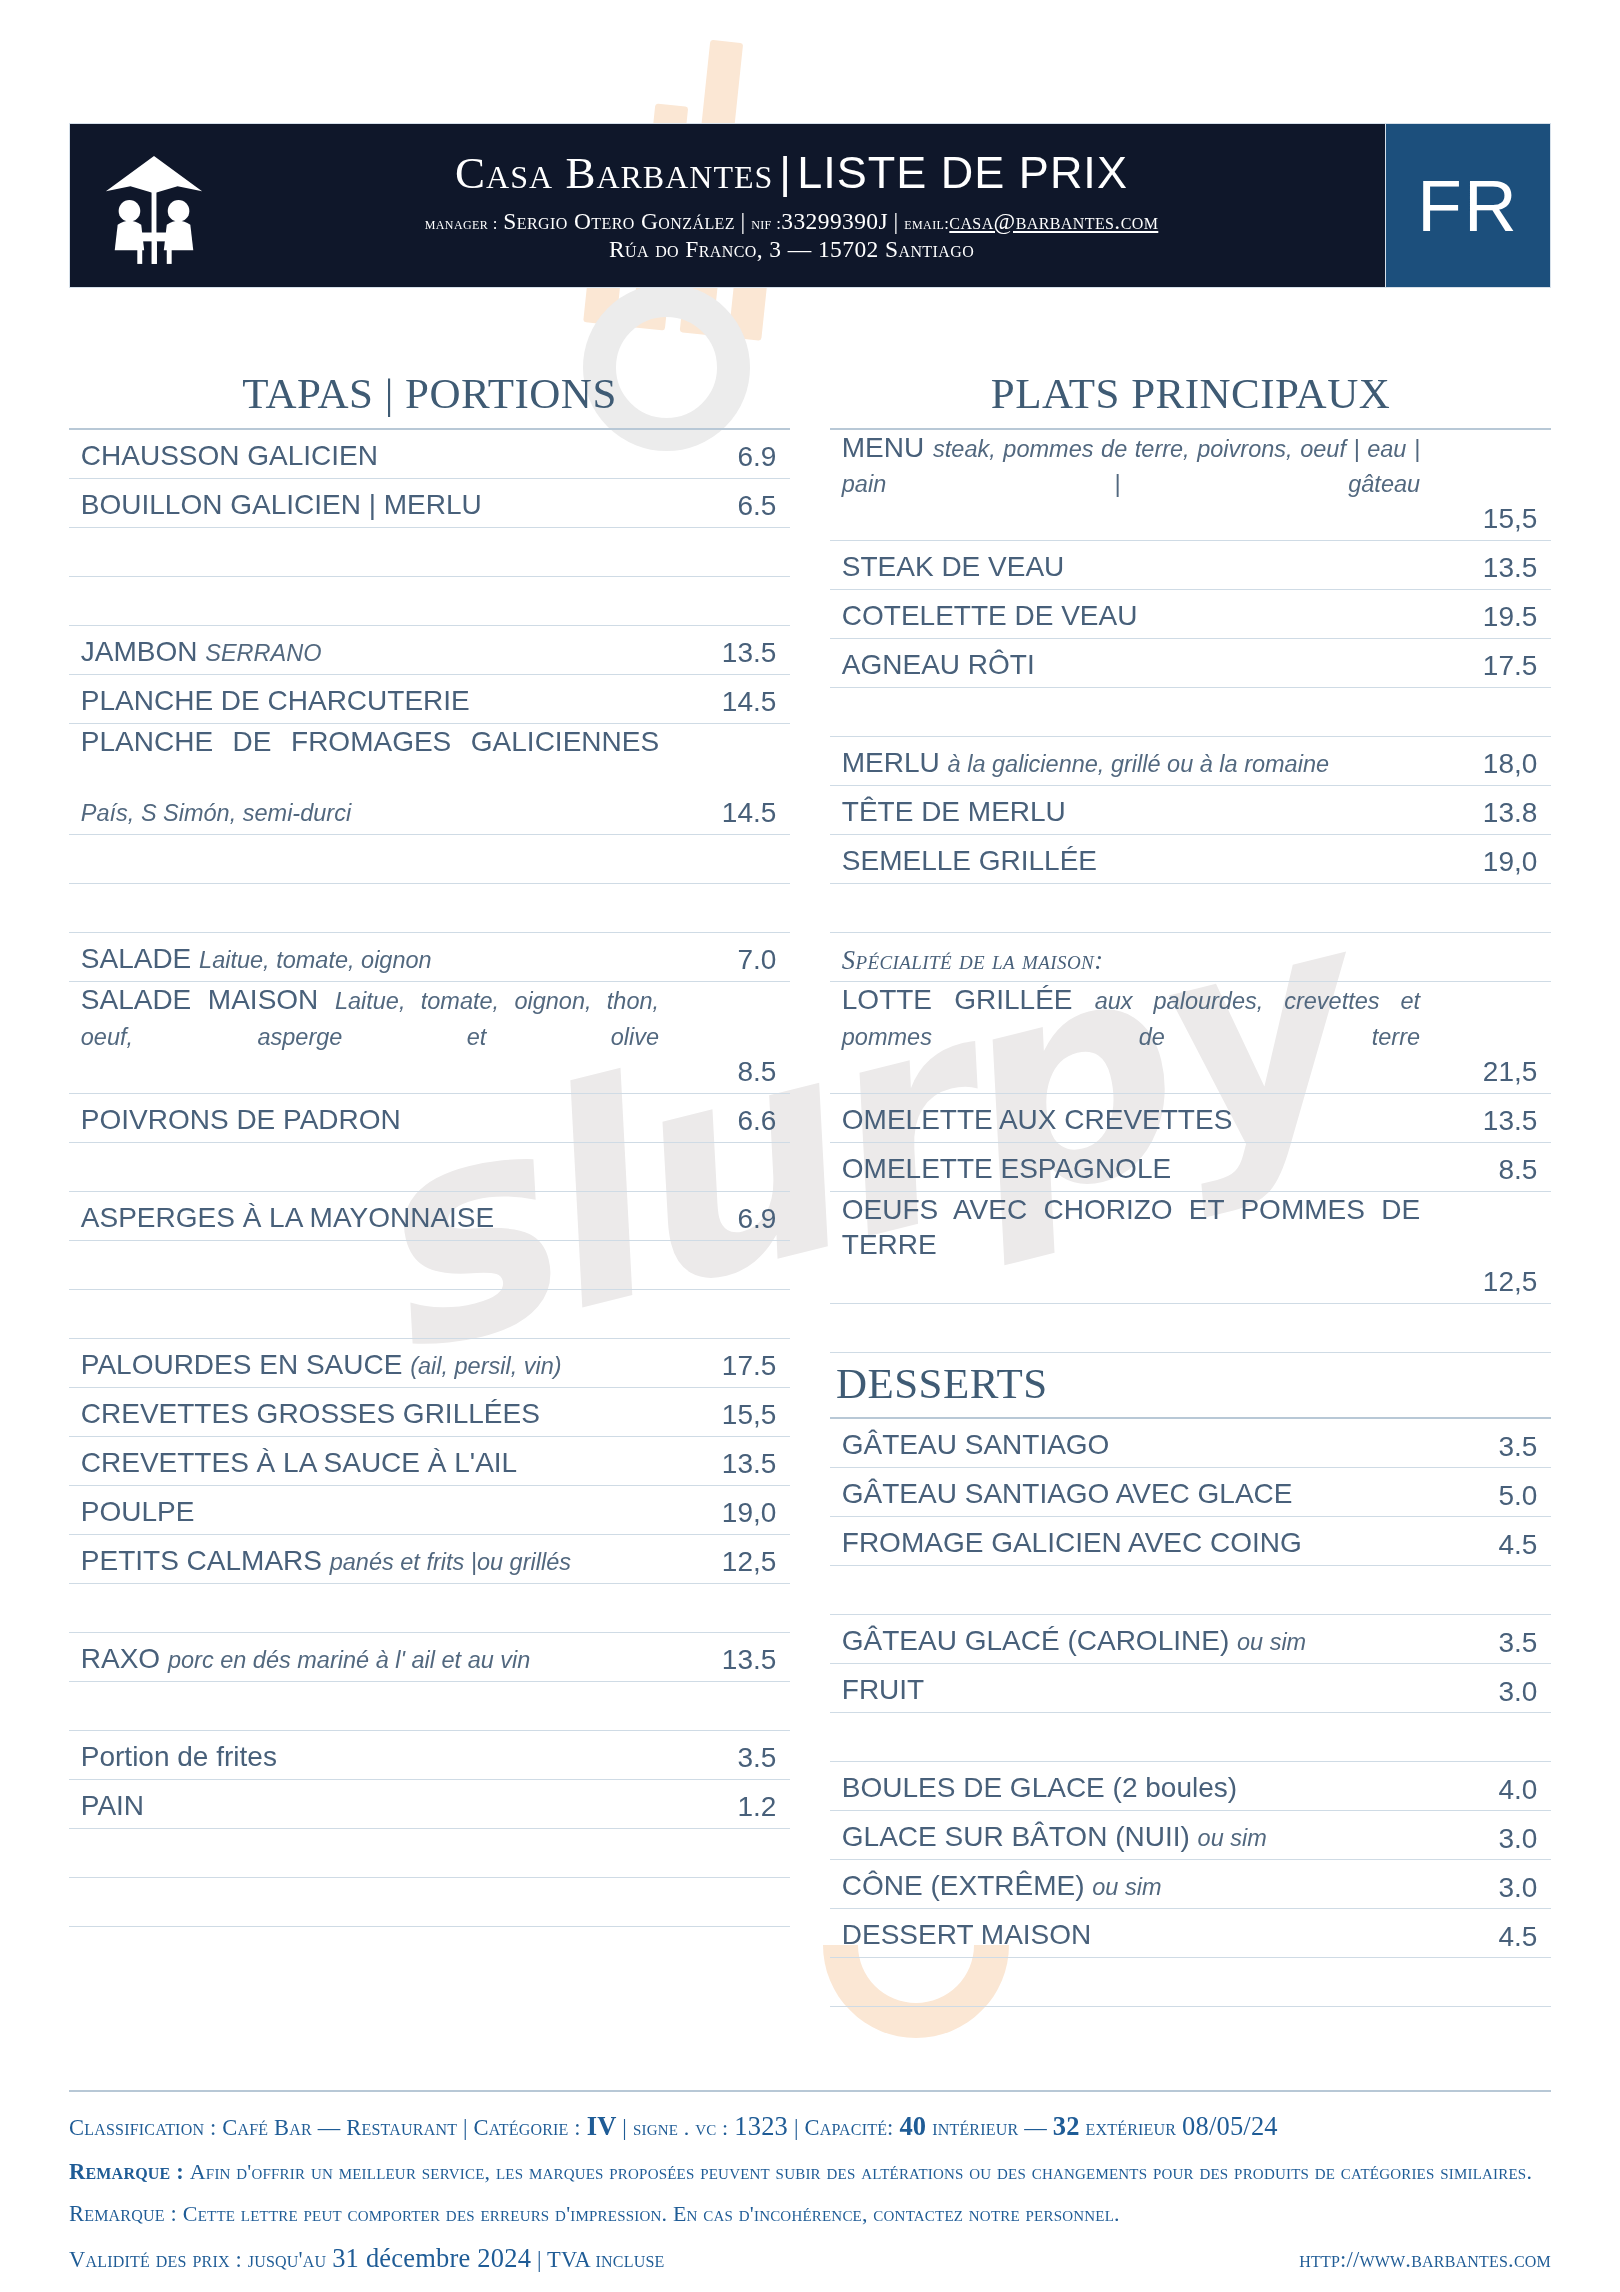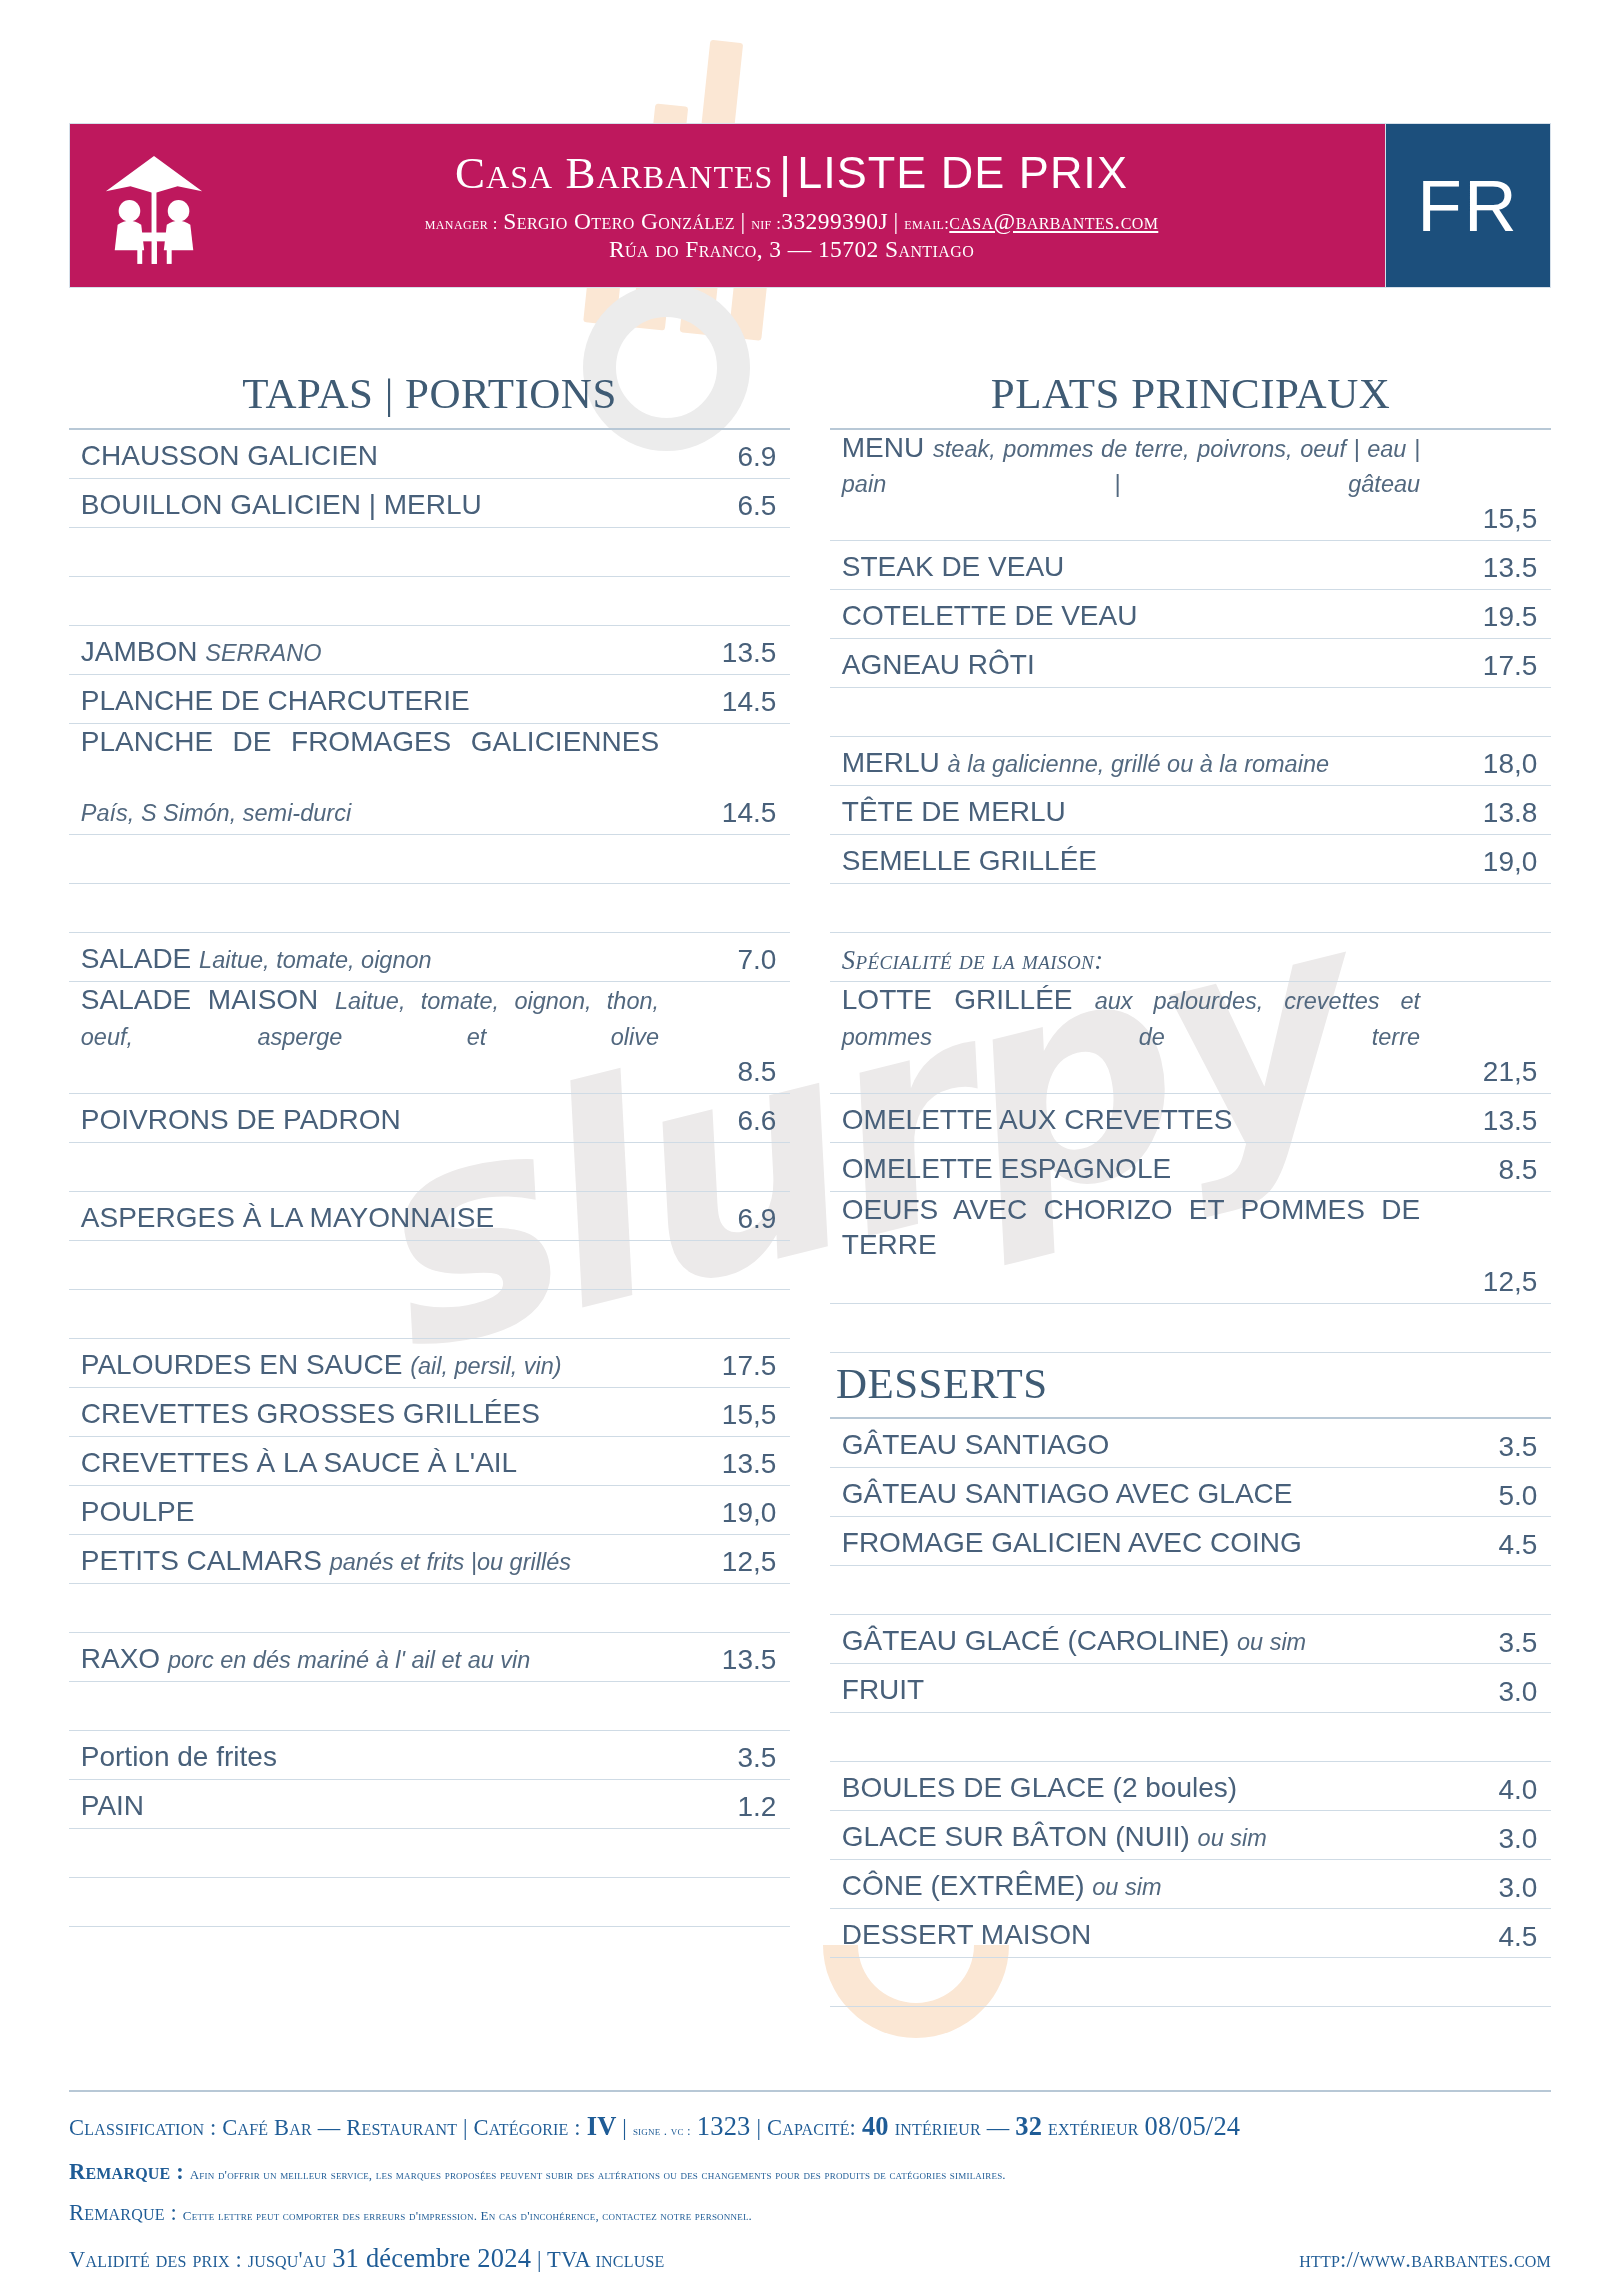--- a/index.html
+++ b/index.html
@@ -75,21 +75,21 @@
   #header-band {
     position: absolute;
     left: 69px; top: 123px;
     width: 1482px; height: 165px;
     z-index: 3;
     display: flex;
   }
   .hdr-main {
     position: relative;
     flex: 0 0 1317px;
-    background: #be185d;
+    background: #0f172a;
     border: 1px solid #d6e0ea;
     display: flex;
     align-items: center;
   }
   .hdr-fr {
     flex: 1 1 auto;
     background: #1c4f7c;
     border: 1px solid #d6e0ea;
     border-left: none;
     display: flex;
@@ -240,21 +240,21 @@
     font-family: "Liberation Serif", serif;
     font-variant: small-caps;
     font-size: 22.5px;
     letter-spacing: 0.2px;
     line-height: 1.85;
   }
   #footer .ln { white-space: nowrap; }
   #footer b { font-weight: bold; }
   #footer .num { font-size: 26.5px; font-weight: bold; font-variant: normal; }
   #footer .numlt { font-size: 26.5px; font-variant: normal; }
-  #footer .small { font-size: 13px; }
+  #footer .small { font-size: 22px; }
   .foot-wrap { white-space: normal; }
   .foot-split { display: flex; justify-content: space-between; align-items: baseline; }
 </style>
 </head>
 <body>
 
 <div id="page">
 
   <div id="watermark">
     <div class="wm-bars">

